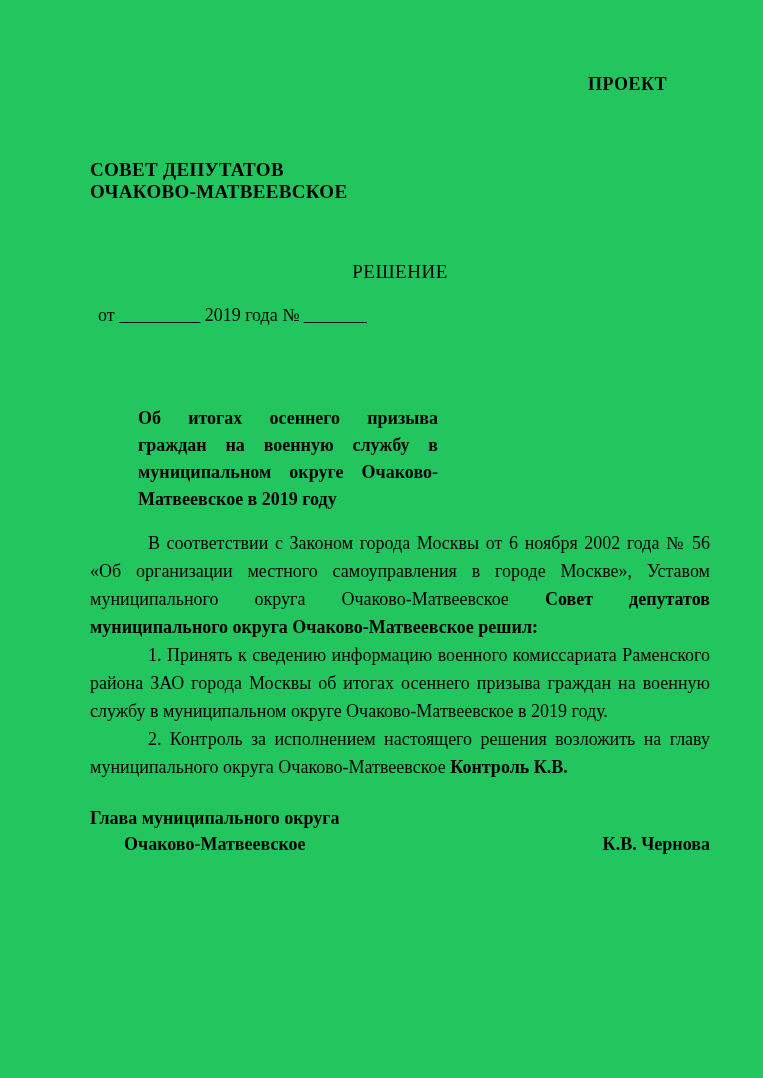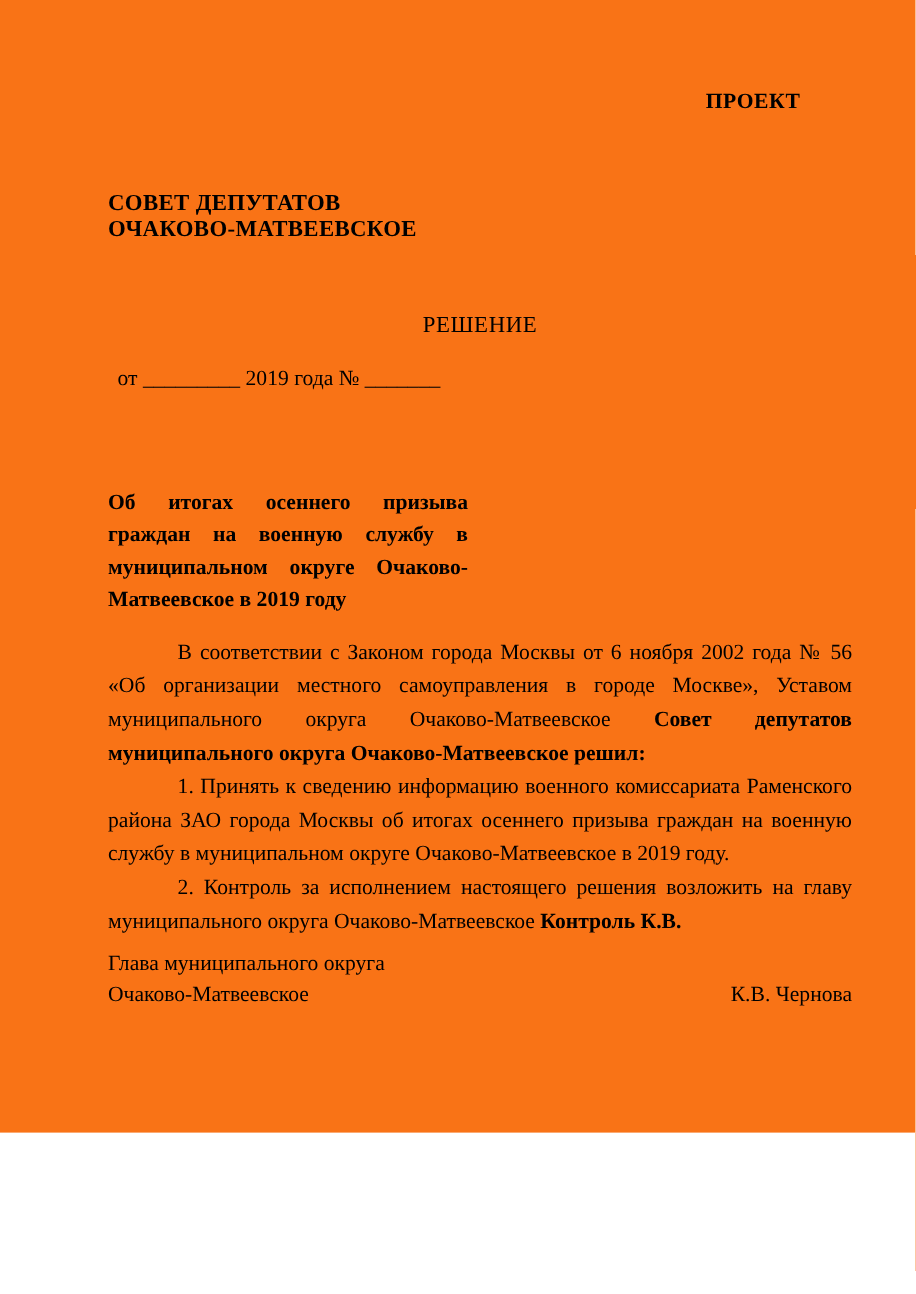--- a/index.html
+++ b/index.html
@@ -3,22 +3,22 @@
 <meta charset="utf-8">
 <style>
   html, body {
     margin: 0;
     padding: 0;
     background: #ffffff;
   }
   .page {
     position: relative;
     width: 763px;
-    height: 944px;
-    background: #f97316;
+    height: 1078px;
+    background: #22c55e;
     color: #000000;
     font-family: "Liberation Serif", "DejaVu Serif", serif;
     box-sizing: border-box;
     padding: 0 53px 0 90px;
     overflow: hidden;
   }
   .stamp {
     padding-top: 74px;
     text-align: right;
     padding-right: 43px;
@@ -56,42 +56,44 @@
     font-size: 18px;
     line-height: 22px;
   }
   .subject {
     margin-top: 79px;
     width: 300px;
     font-weight: bold;
     font-size: 18px;
     line-height: 27px;
     text-align: justify;
+    margin-left: 48px;
   }
   .body-text {
     margin-top: 16px;
   }
   .para {
     font-size: 18px;
     line-height: 28px;
     text-align: justify;
     text-indent: 58px;
     margin: 0;
   }
   .b {
     font-weight: bold;
   }
   .signature {
-    margin-top: 8px;
+    margin-top: 24px;
     display: flex;
     justify-content: space-between;
     align-items: flex-end;
-    font-weight: normal;
+    font-weight: bold;
     font-size: 18px;
     line-height: 26px;
+    text-align: center;
   }
   .sig-left div { white-space: nowrap; }
   .sig-right { white-space: nowrap; }
 </style>
 </head>
 <body>
 
 <div class="page">
 
   <div class="stamp">

